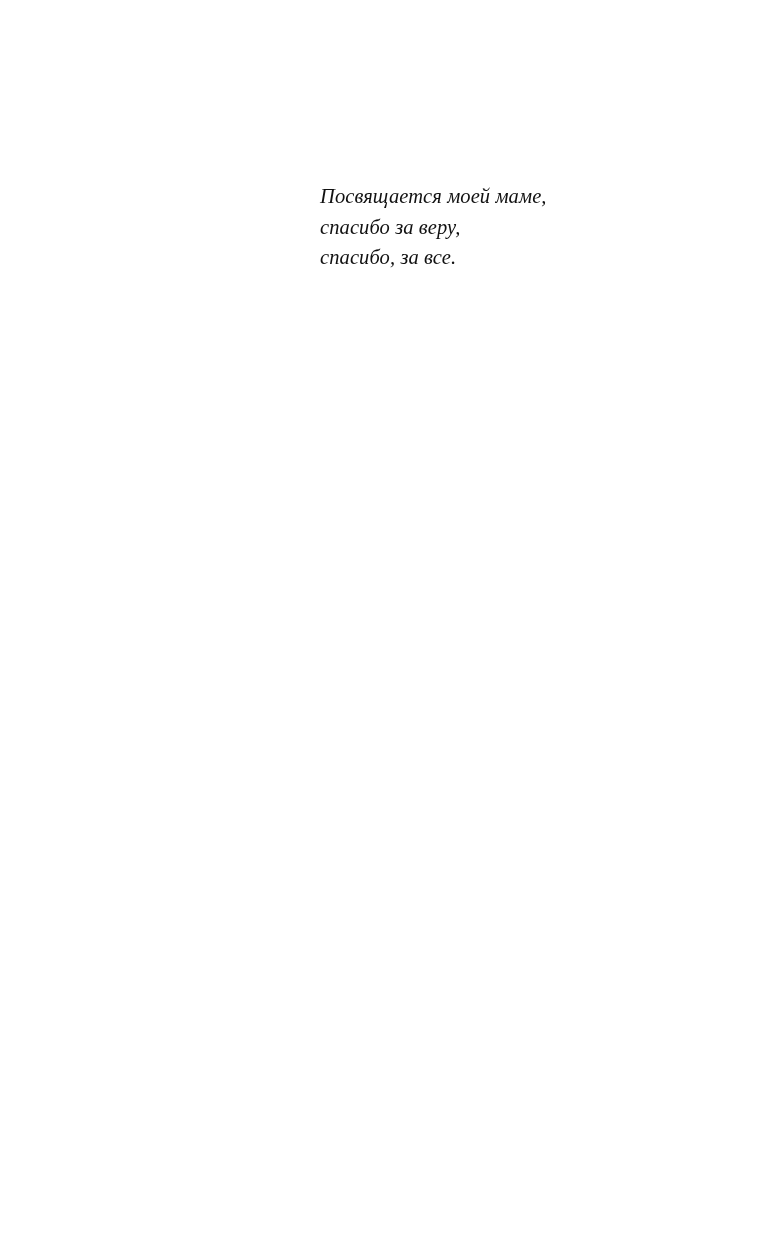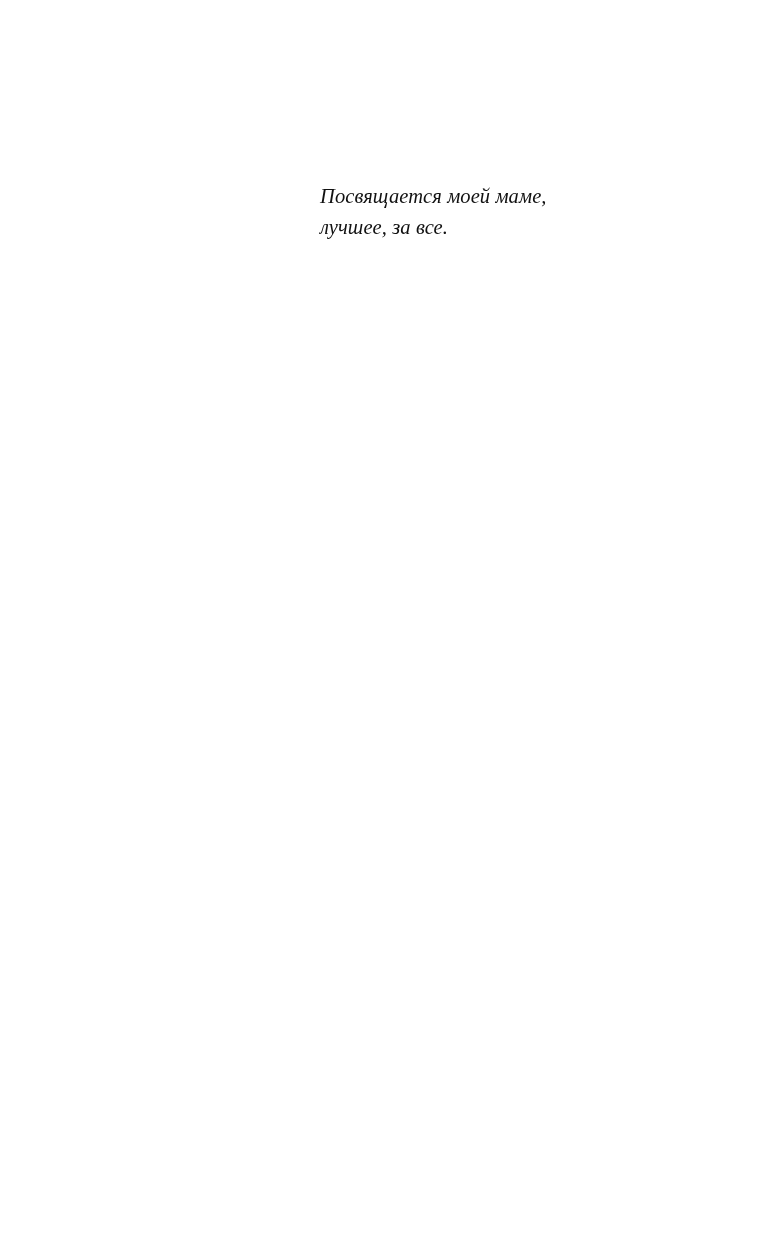--- a/index.html
+++ b/index.html
@@ -36,15 +36,16 @@
     white-space: pre;
     color: #111111;
   }
 </style>
 </head>
 <body>
 
 <div class="page">
   <div class="dedication">
     <div class="dedication-line">Посвящается моей маме,</div>
-    <div class="dedication-line">лучшее, за все.</div>
+    <div class="dedication-line">спасибо за веру,</div>
+    <div class="dedication-line">спасибо, за все.</div>
   </div>
 </div>
 
 </body></html>

